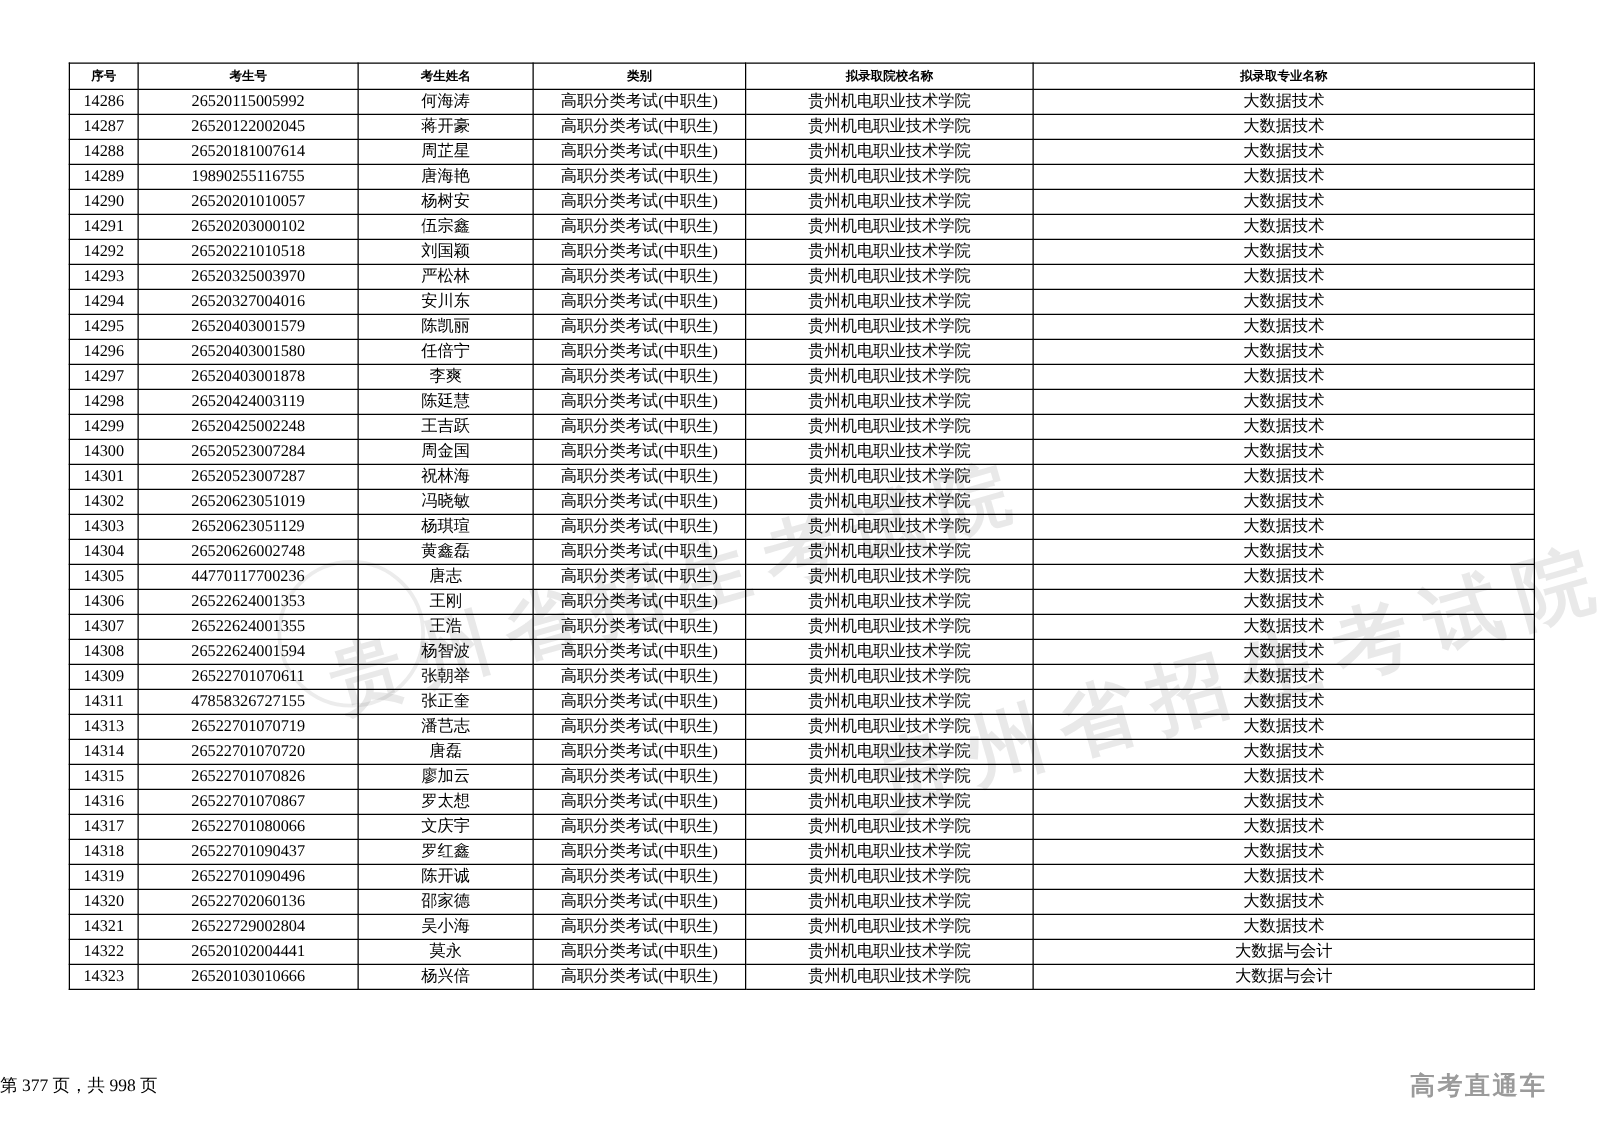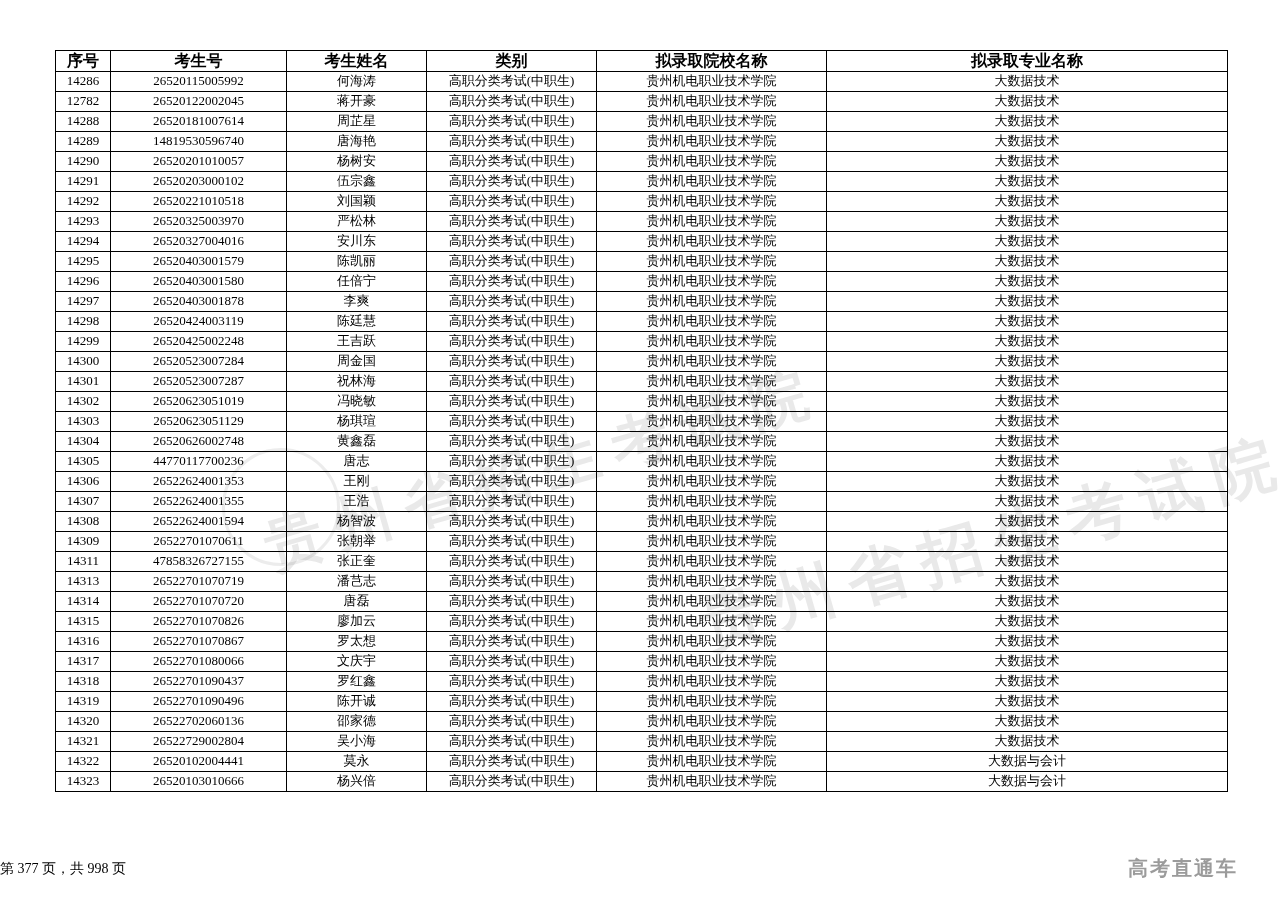--- a/index.html
+++ b/index.html
@@ -60,21 +60,21 @@
     vertical-align: middle;
     font-size: 13px;
     line-height: 1.1;
     white-space: nowrap;
     overflow: hidden;
     color: #000000;
   }
   table.admissions th {
     font-weight: bold;
     height: 20px;
-    font-size: 16px;
+    font-size: 10px;
   }
   .footer-page {
     position: absolute;
     left: 0;
     top: 860px;
     width: 1280px;
     text-align: left;
     font-size: 14px;
     color: #000000;
     z-index: 1;
@@ -122,38 +122,38 @@
     <tbody>
         <tr>
           <td>14286</td>
           <td>26520115005992</td>
           <td>何海涛</td>
           <td>高职分类考试(中职生)</td>
           <td>贵州机电职业技术学院</td>
           <td>大数据技术</td>
         </tr>
         <tr>
-          <td>12782</td>
+          <td>14287</td>
           <td>26520122002045</td>
           <td>蒋开豪</td>
           <td>高职分类考试(中职生)</td>
           <td>贵州机电职业技术学院</td>
           <td>大数据技术</td>
         </tr>
         <tr>
           <td>14288</td>
           <td>26520181007614</td>
           <td>周芷星</td>
           <td>高职分类考试(中职生)</td>
           <td>贵州机电职业技术学院</td>
           <td>大数据技术</td>
         </tr>
         <tr>
           <td>14289</td>
-          <td>14819530596740</td>
+          <td>19890255116755</td>
           <td>唐海艳</td>
           <td>高职分类考试(中职生)</td>
           <td>贵州机电职业技术学院</td>
           <td>大数据技术</td>
         </tr>
         <tr>
           <td>14290</td>
           <td>26520201010057</td>
           <td>杨树安</td>
           <td>高职分类考试(中职生)</td>

